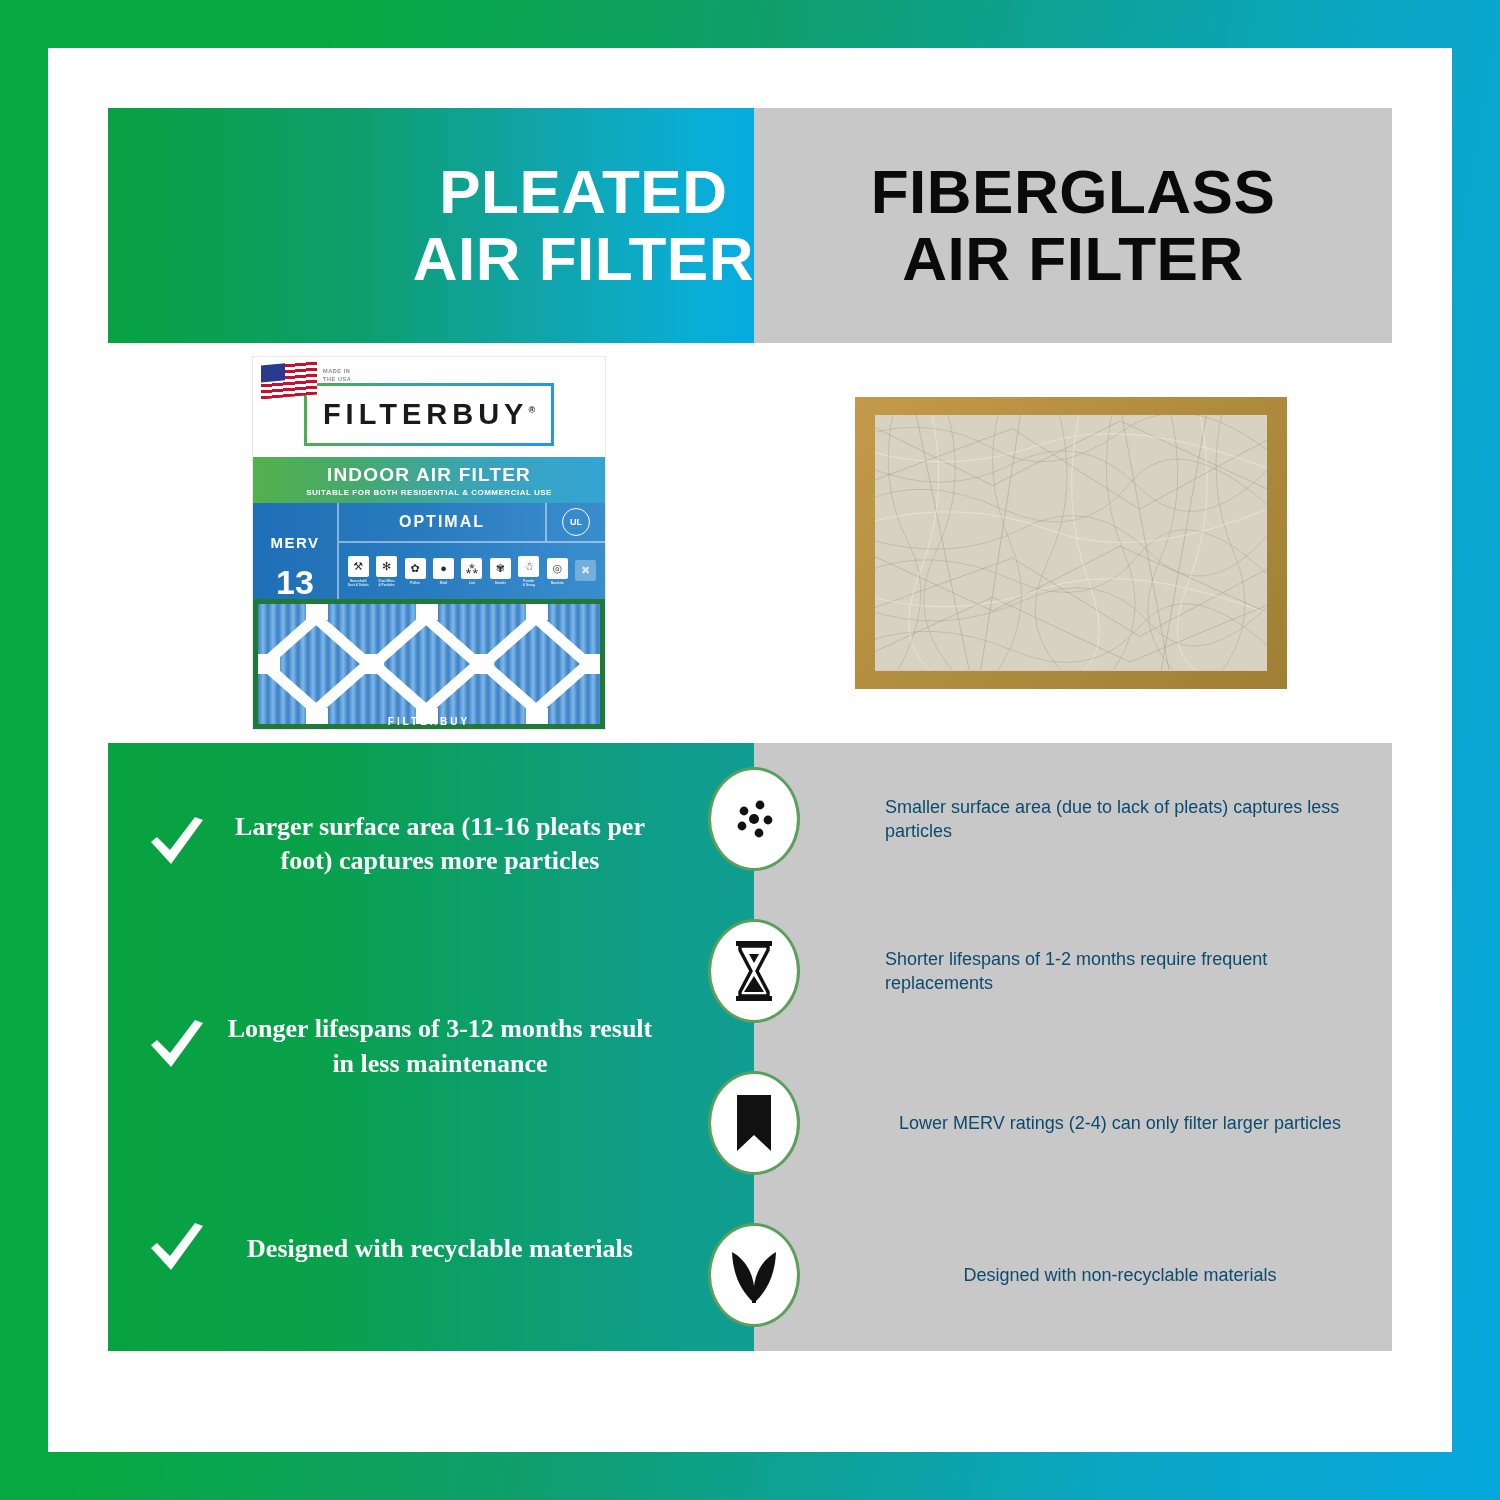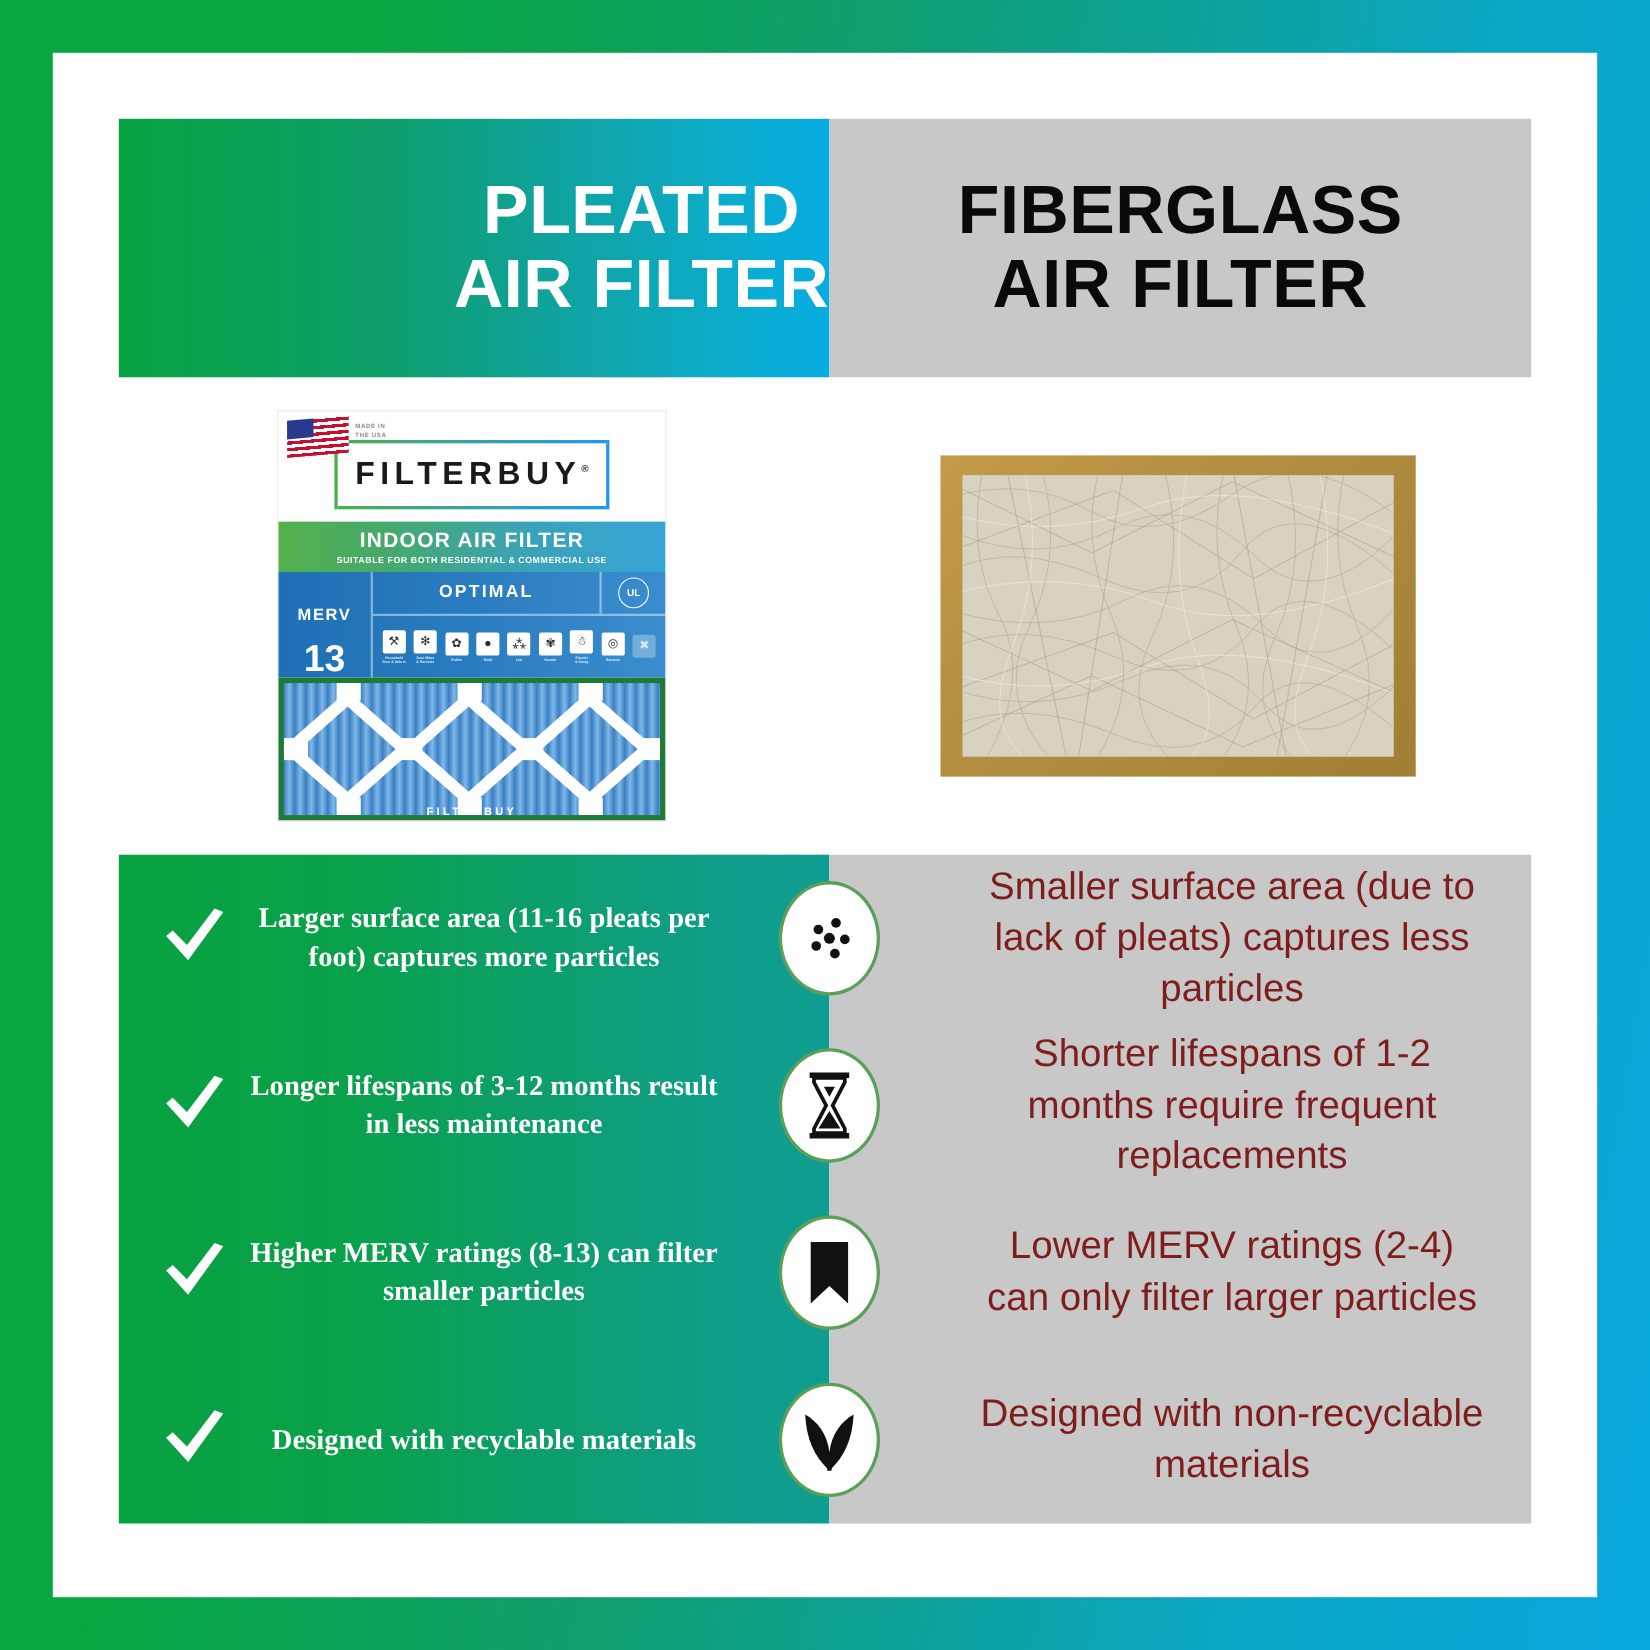--- a/index.html
+++ b/index.html
@@ -62,21 +62,21 @@
     white-space: pre-line;
     font-stretch: condensed;
   }
   .header-title.light { color: #ffffff; }
   .header-title.dark  { color: #0a0a0a; }
 
   
   .images-strip {
     display: flex;
     width: 1284px;
-    margin: 17px auto;
+    margin: 0 auto;
     height: 400px;
     align-items: center;
   }
   .img-cell {
     width: 642px;
     display: flex;
     align-items: center;
     justify-content: center;
   }
 
@@ -335,25 +335,24 @@
   .row-text-l {
     flex: 1;
     color: #ffffff;
     font-size: 26px;
     font-weight: 700;
     line-height: 1.34;
     text-align: center;
     padding-right: 56px;
   }
   .row-text-r {
-    color: #7f1d1d;
-    font-size: 35px;
+    color: #0c4a6e;
+    font-size: 18px;
     font-weight: 400;
     line-height: 1.34;
-    text-align: center;
     max-width: 470px;
   }
 
   
   .center-icons {
     position: absolute;
     left: 0; top: 0;
     width: 100%; height: 100%;
     pointer-events: none;
   }
@@ -551,28 +550,20 @@
                 </svg>
               </div>
               <div class="row-text-l">Longer lifespans of 3-12 months result in less maintenance</div>
             </div>
             <div class="row-l">
               <div class="check">
                 <svg width="60" height="56" viewBox="0 0 60 56">
                   <path d="M4 26 L24 48 L56 4 L48 1 L23 34 L10 21 Z" fill="#ffffff"></path>
                 </svg>
               </div>
-              <div class="row-text-l">Higher MERV ratings (8-13) can filter smaller particles</div>
-            </div>
-            <div class="row-l">
-              <div class="check">
-                <svg width="60" height="56" viewBox="0 0 60 56">
-                  <path d="M4 26 L24 48 L56 4 L48 1 L23 34 L10 21 Z" fill="#ffffff"></path>
-                </svg>
-              </div>
               <div class="row-text-l">Designed with recyclable materials</div>
             </div>
           </div>
         <div class="col-right" id="rows-right">
             <div class="row-r">
               <div class="row-text-r">Smaller surface area (due to lack of pleats) captures less particles</div>
             </div>
             <div class="row-r">
               <div class="row-text-r">Shorter lifespans of 1-2 months require frequent replacements</div>
             </div>

